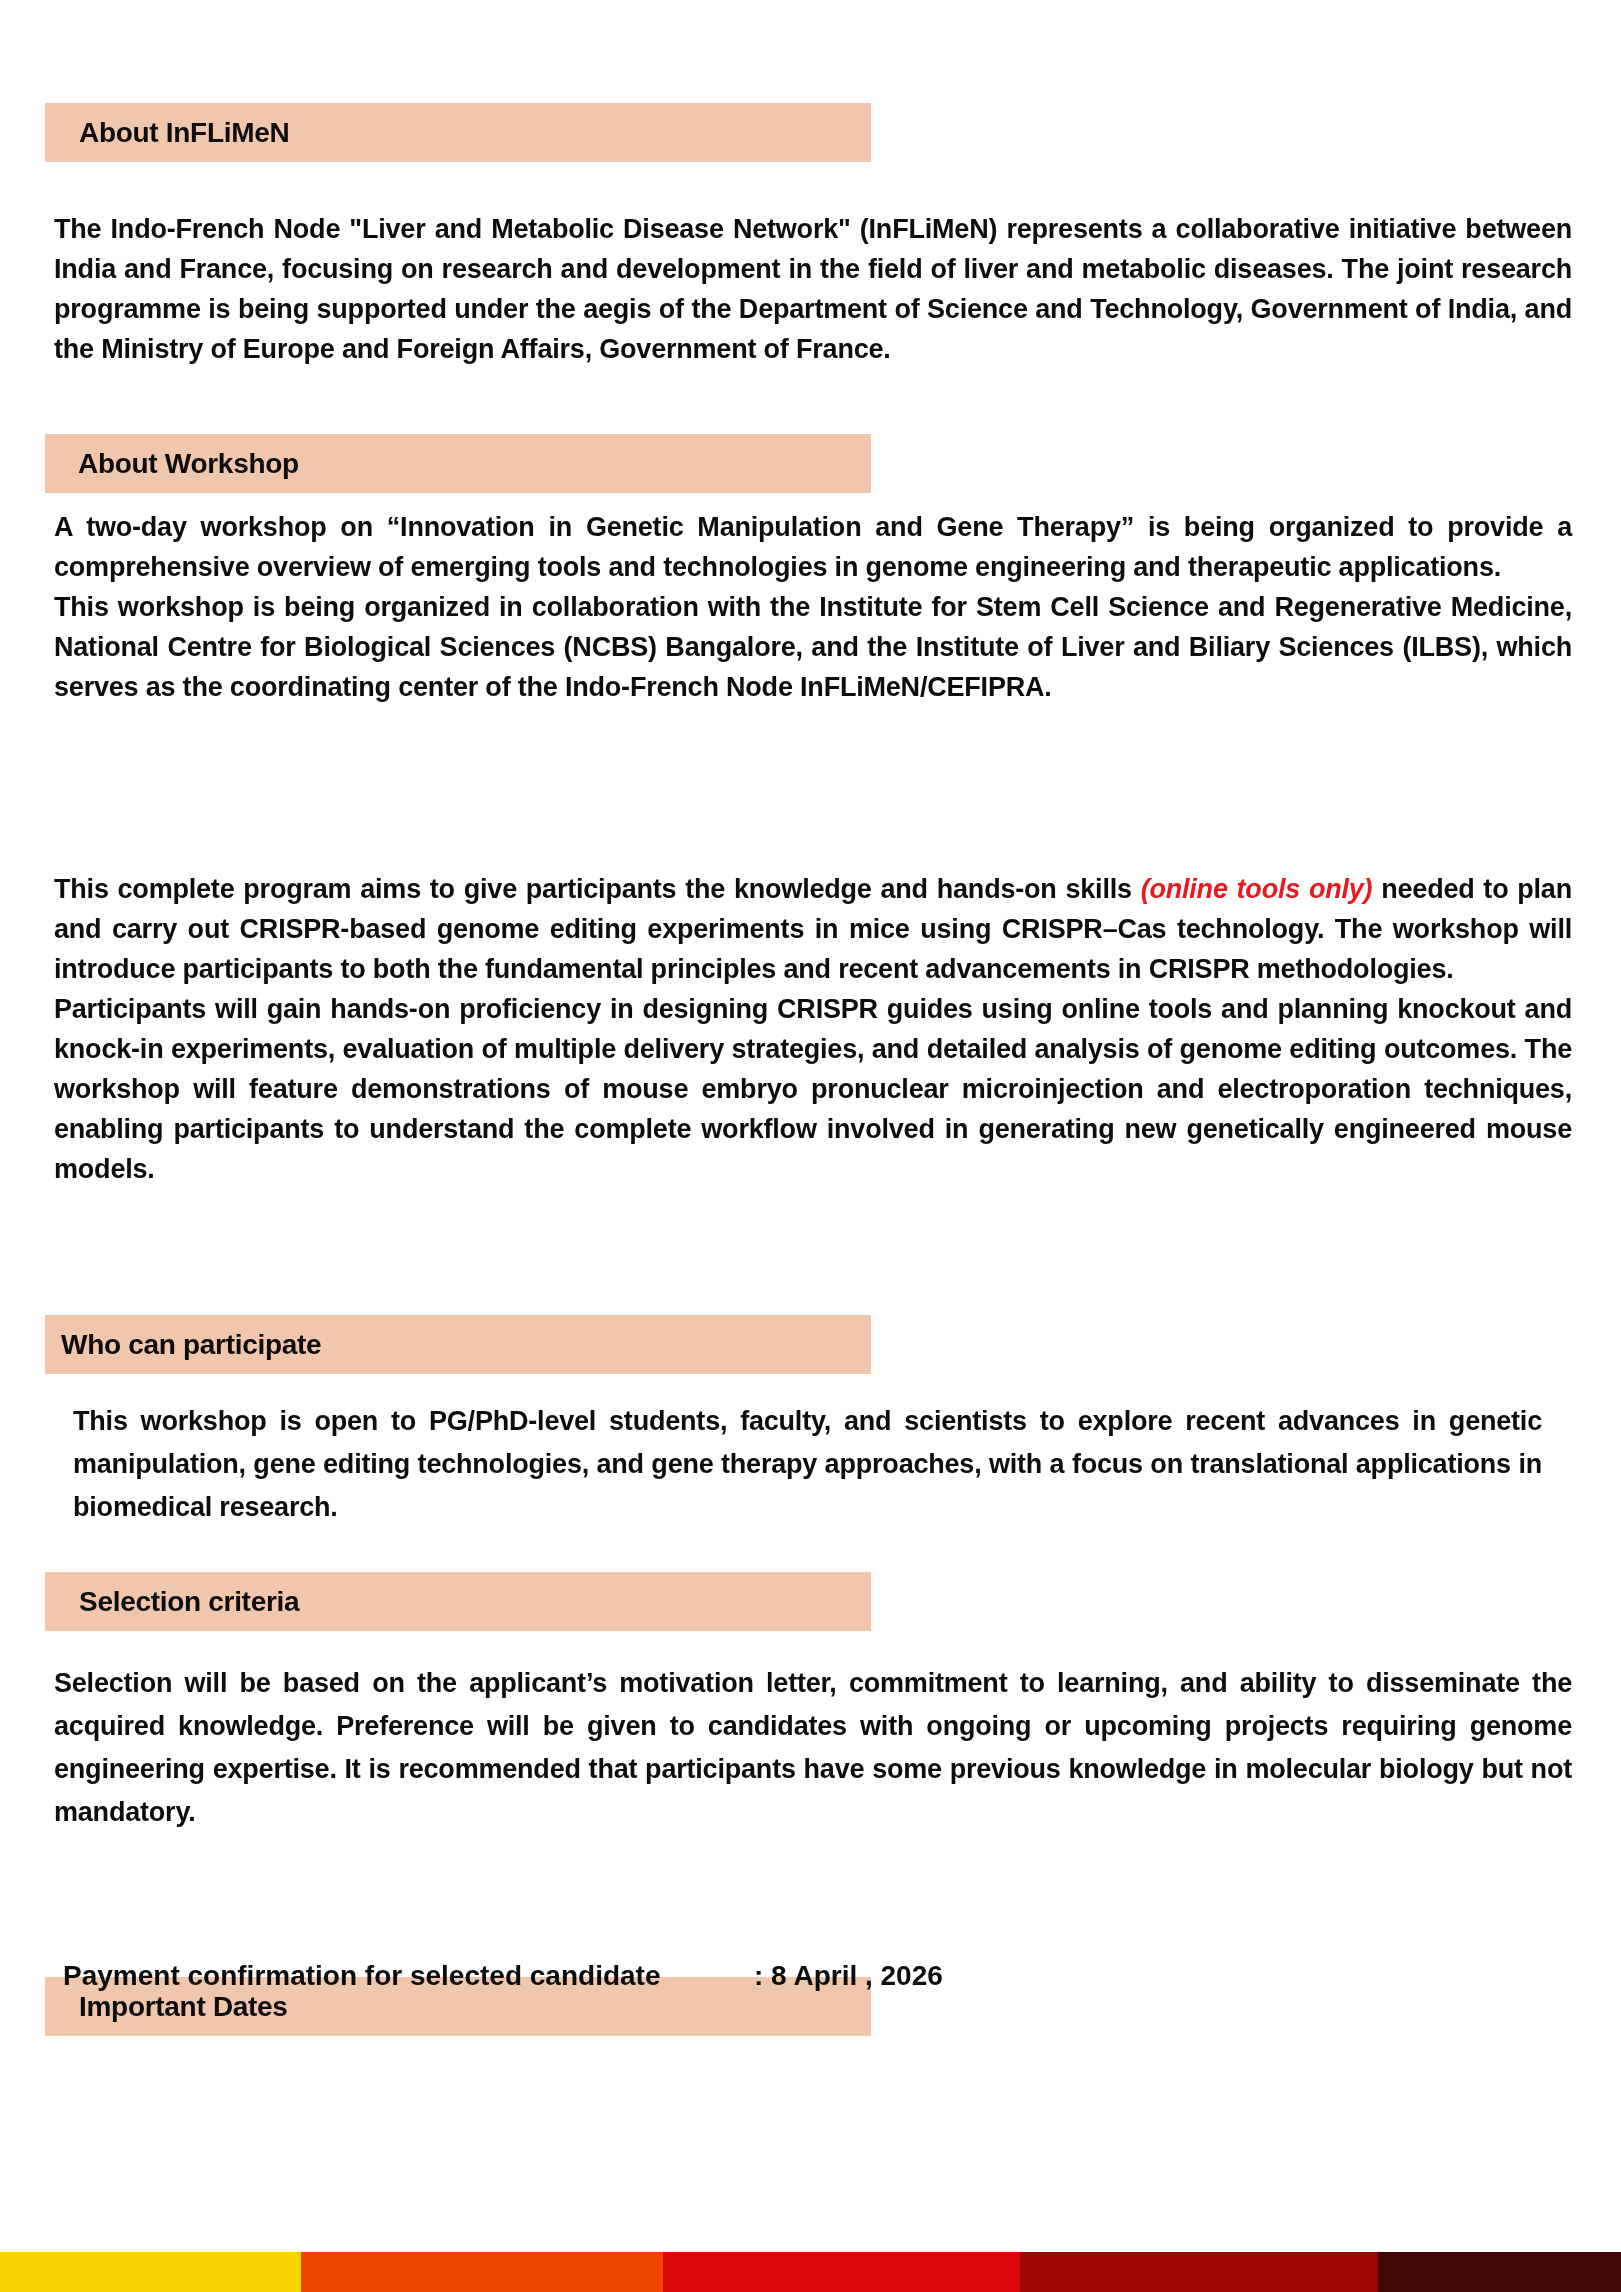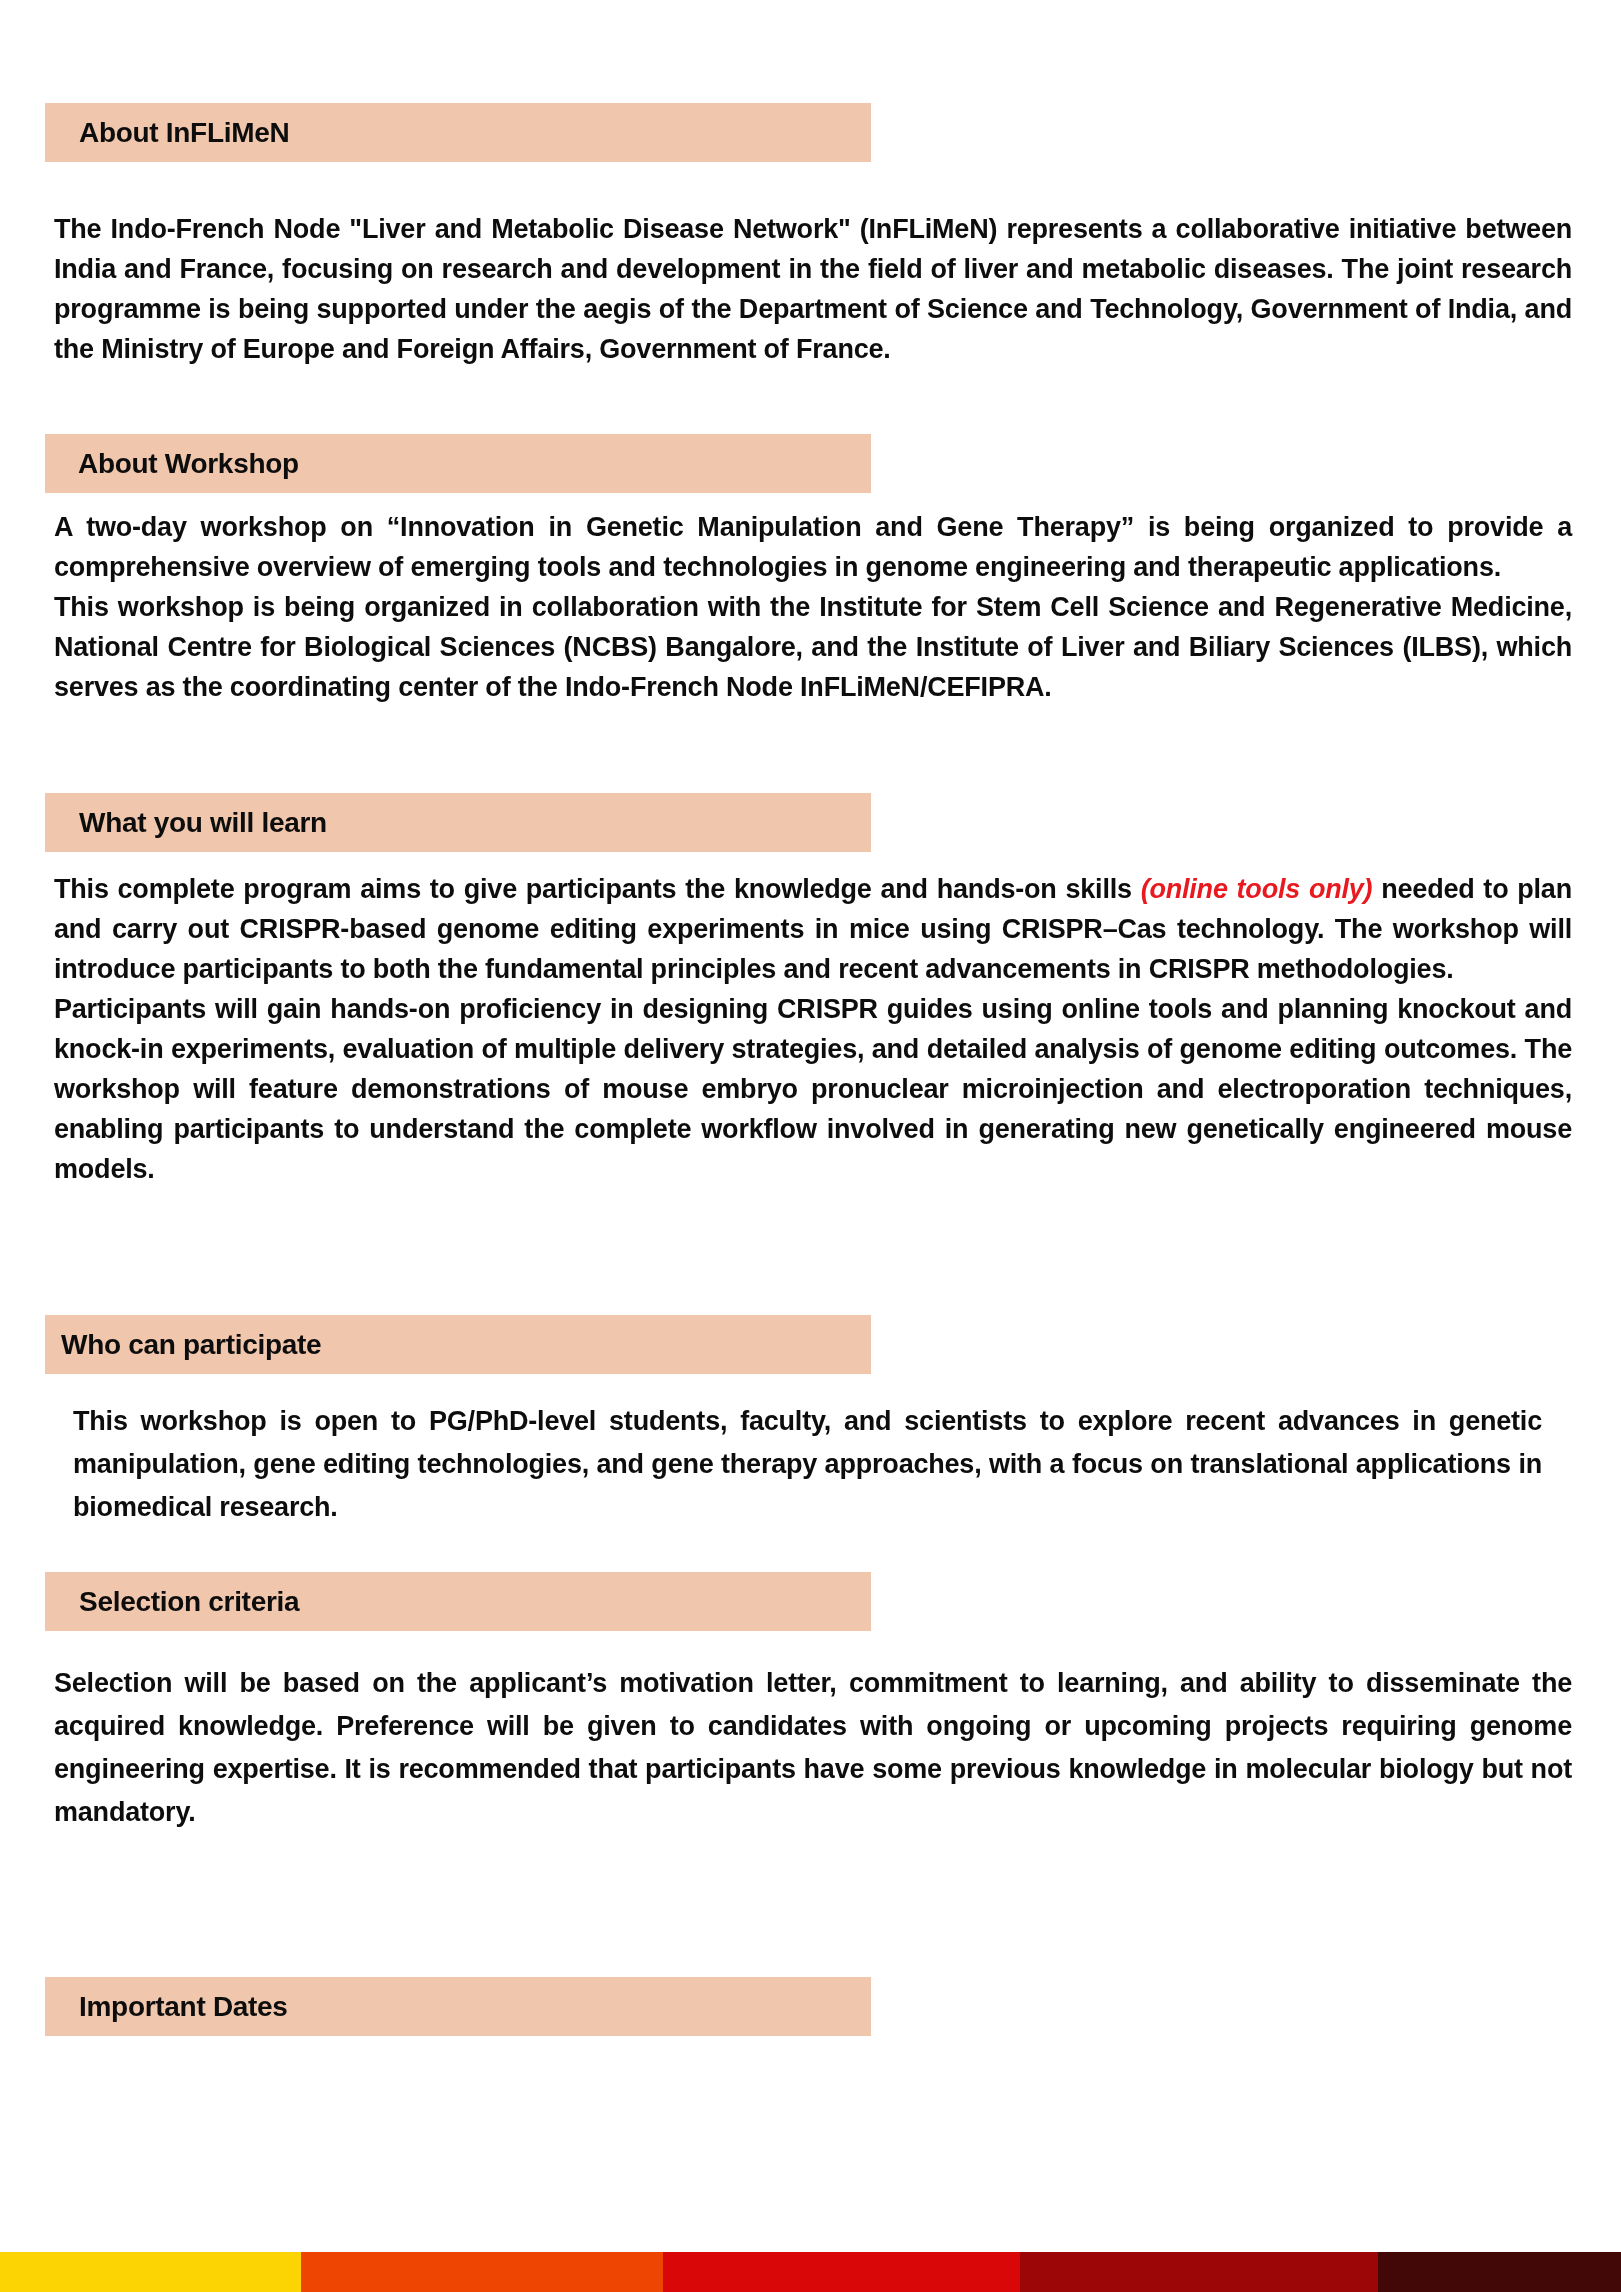--- a/index.html
+++ b/index.html
@@ -93,23 +93,20 @@
   </div>
 
   <div class="bar tight" id="bar-about-workshop">
     <span>About Workshop</span>
   </div>
   <div class="body-text" id="text-about-workshop">
     <p>A two-day workshop on “Innovation in Genetic Manipulation and Gene Therapy” is being organized to provide a comprehensive overview of emerging tools and technologies in genome engineering and therapeutic applications.</p>
     <p>This workshop is being organized in collaboration with the Institute for Stem Cell Science and Regenerative Medicine, National Centre for Biological Sciences (NCBS) Bangalore, and the Institute of Liver and Biliary Sciences (ILBS), which serves as the coordinating center of the Indo-French Node InFLiMeN/CEFIPRA.</p>
   </div>
 
-  <div class="bar" id="bar-what-learn">
-    <span>What you will learn</span>
-  </div>
   <div class="body-text" id="text-what-learn">
     <p><span>This complete program aims to give participants the knowledge and hands-on skills </span><span class="red">(online tools only)</span><span> needed to plan and carry out CRISPR-based genome editing experiments in mice using CRISPR–Cas technology. The workshop will introduce participants to both the fundamental principles and recent advancements in CRISPR methodologies.</span></p>
     <p>Participants will gain hands-on proficiency in designing CRISPR guides using online tools and planning knockout and knock-in experiments, evaluation of multiple delivery strategies, and detailed analysis of genome editing outcomes. The workshop will feature demonstrations of mouse embryo pronuclear microinjection and electroporation techniques, enabling participants to understand the complete workflow involved in generating new genetically engineered mouse models.</p>
   </div>
 
   <div class="bar tight" id="bar-who-participate">
     <span>Who can participate</span>
   </div>
   <div class="body-text" id="text-who-participate">
     <p>This workshop is open to PG/PhD-level students, faculty, and scientists to explore recent advances in genetic manipulation, gene editing technologies, and gene therapy approaches, with a focus on translational applications in biomedical research.</p>
@@ -119,20 +116,24 @@
     <span>Selection criteria</span>
   </div>
   <div class="body-text" id="text-selection">
     <p>Selection will be based on the applicant’s motivation letter, commitment to learning, and ability to disseminate the acquired knowledge. Preference will be given to candidates with ongoing or upcoming projects requiring genome engineering expertise. It is recommended that participants have some previous knowledge in molecular biology but not mandatory.</p>
   </div>
 
   <div class="bar" id="bar-dates">
     <span>Important Dates</span>
   </div>
   <div class="dates-block">
+    <div class="date-row">
+      <span class="date-label">Payment confirmation for selected candidate</span>
+      <span class="date-value">: 8 April , 2026</span>
+    </div>
   </div>
 
   <div class="stripe">
     <div class="seg seg-1" style="background:#fcd303"></div>
     <div class="seg seg-2" style="background:#ee4503"></div>
     <div class="seg seg-3" style="background:#d90707"></div>
     <div class="seg seg-4" style="background:#9c0606"></div>
     <div class="seg seg-5" style="background:#420707"></div>
   </div>
 

